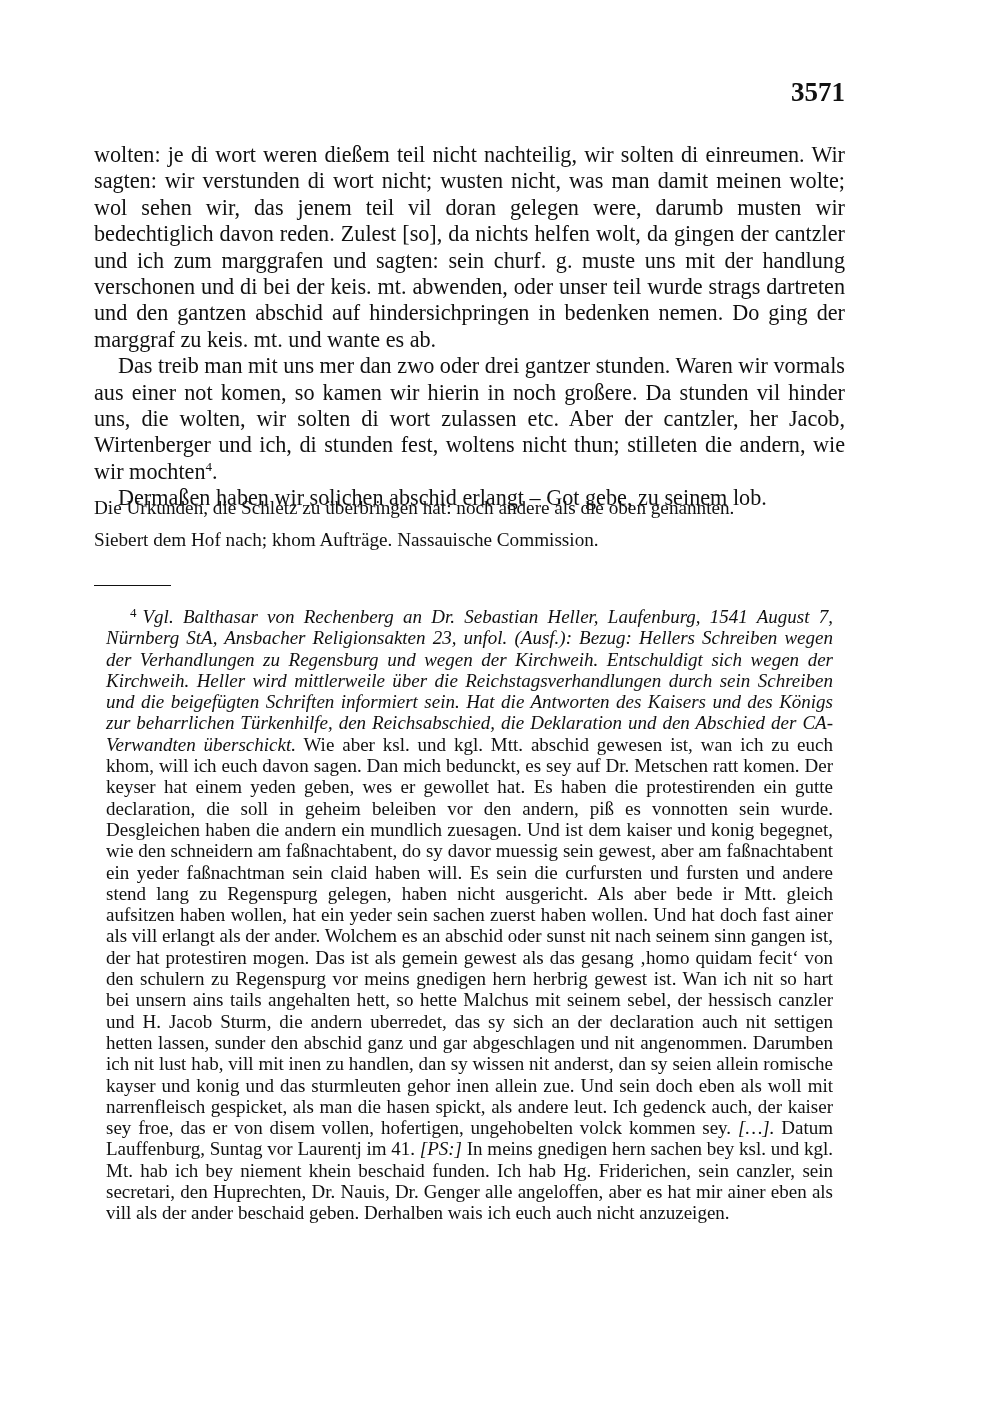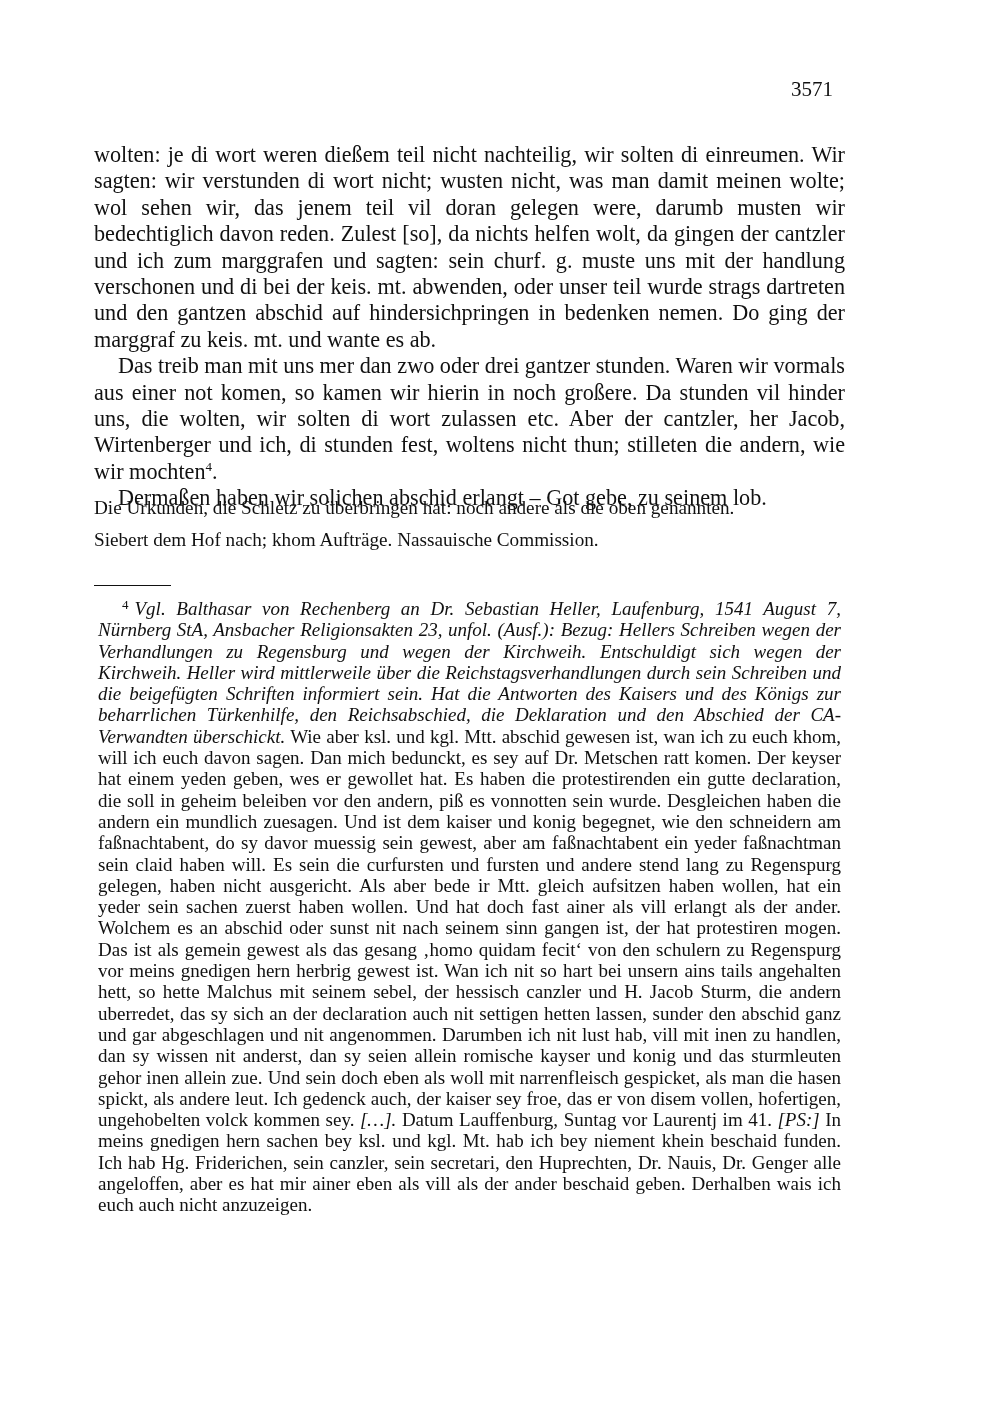--- a/index.html
+++ b/index.html
@@ -1,30 +1,30 @@
 <!DOCTYPE html>
 <html><head>
   <meta charset="utf-8">
   <style>
     html, body { margin: 0; padding: 0; background: #ffffff; }
     body { width: 1004px; height: 1418px; position: relative; color: #111; font-family: "Liberation Serif", "DejaVu Serif", serif; }
     .page { position: absolute; left: 94px; top: 0; width: 751px; }
     .running-head { position: absolute; top: 80px; left: 0; width: 751px; height: 26px; font-size: 19px; }
     .running-title { position: absolute; left: 182px; top: 0; white-space: nowrap; }
-    .page-number { position: absolute; right: 12px; top: -3px; font-size: 21px; }
+    .page-number { position: absolute; right: 0; top: -3px; font-size: 27px; font-weight: bold; }
     .body { position: absolute; top: 120px; left: 0; width: 751px; font-size: 22.2px; line-height: 26.4px; text-align: justify; margin-top: 22px; }
     .body p { margin: 0; }
     .body p.indent { text-indent: 24px; }
     .body sup { font-size: 13px; line-height: 0; vertical-align: 8px; }
     .regest { position: absolute; left: 0; width: 751px; font-size: 19.2px; line-height: 24px; white-space: nowrap; }
     .regest-1 { top: 496px; }
     .regest-2 { top: 528px; }
     .rule { position: absolute; top: 585px; left: 0; width: 77px; height: 0; border-top: 1px solid #111; }
     .footnote { position: absolute; top: 594px; left: 0; width: 751px; font-size: 19px; line-height: 21.3px; text-align: justify; }
-    .footnote p { margin: 4px; text-indent: 24px; }
+    .footnote p { margin: 12px; text-indent: 24px; }
     .fn-mark { font-size: 13px; vertical-align: 6px; line-height: 0; margin-right: 6px; }
     .it { font-style: italic; }
   </style>
 </head>
 <body>
 
 <div class="page">
 
   <div class="running-head">
     <span class="page-number">3571</span>

